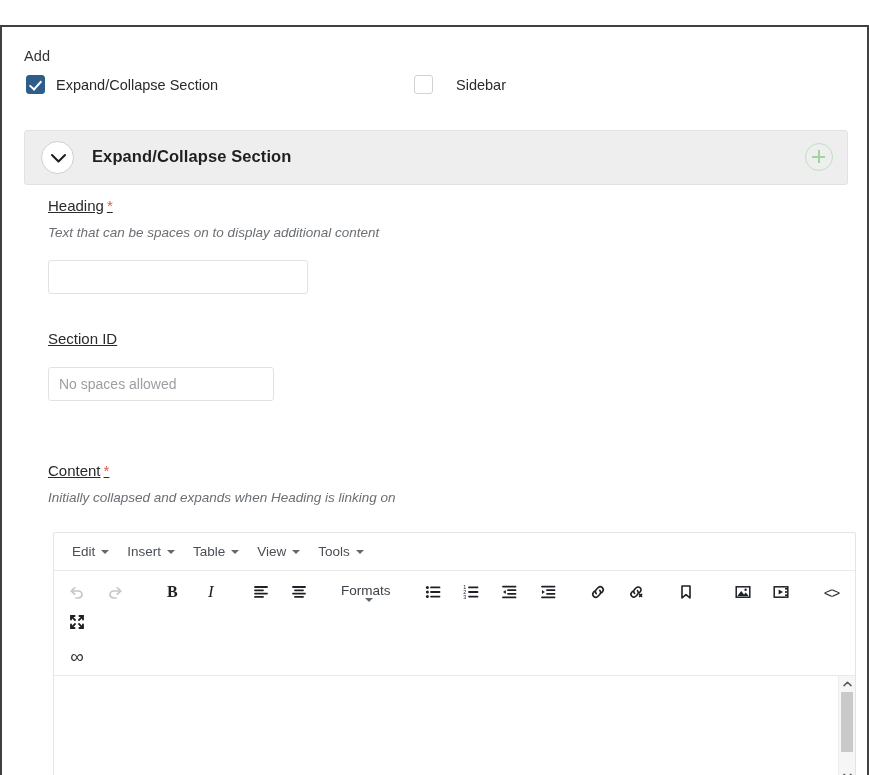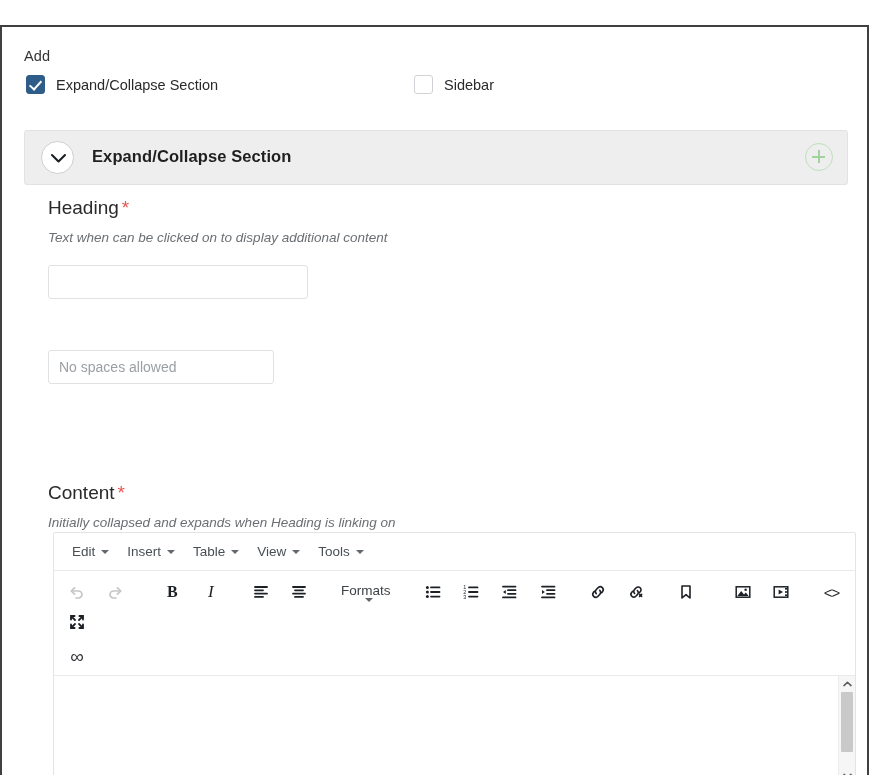--- a/index.html
+++ b/index.html
@@ -45,21 +45,21 @@
     position: absolute;
     left: 18px;
     top: 42px;
     display: flex;
     align-items: center;
   }
   .cb-item {
     display: flex;
     align-items: center;
   }
-  .cb-item.second { margin-left: 196px; }
+  .cb-item.second { margin-left: 196px; gap: 12px; }
   .cb-box {
     width: 19px;
     height: 19px;
     box-sizing: border-box;
     border-radius: 3px;
     position: relative;
     flex: none;
   }
   .cb-box.checked {
     background: #2f5d8a;
@@ -139,23 +139,24 @@
   .plus-btn::before {
     left: 6px; top: 11.5px; width: 13px; height: 2px;
   }
   .plus-btn::after {
     left: 11.5px; top: 6px; width: 2px; height: 13px;
   }
 
   
   .field { position: absolute; left: 40px; }
   .f-label {
-    font-size: 19px;
+    font-size: 15px;
     color: #2a2a2a;
     font-weight: normal;
+    text-decoration: underline;
   }
   .req { color: #e8554f; margin-left: 3px; }
   .f-help {
     font-size: 13.5px;
     color: #6b6f73;
     font-style: italic;
     margin-top: 11px;
   }
   .f-input {
     display: block;
@@ -304,29 +305,30 @@
       </svg>
     </span>
     <span class="section-title">Expand/Collapse Section</span>
     <span class="plus-btn"></span>
   </div>
 
   <div class="field" style="top:164px;">
     <div class="f-label">
       <span>Heading</span><span class="req">*</span>
     </div>
-    <div class="f-help">Text when can be clicked on to display additional content</div>
+    <div class="f-help">Text that can be spaces on to display additional content</div>
     <input class="f-input heading" type="text" value="" placeholder="" style="">
   </div>
 
   <div class="field" style="top:297px;">
+    <div class="f-label">Section ID</div>
     <input class="f-input sectionid" type="text" value="" placeholder="No spaces allowed" style="">
   </div>
 
-  <div class="field" style="top:449px;">
+  <div class="field" style="top:429px;">
     <div class="f-label">
       <span>Content</span><span class="req">*</span>
     </div>
     <div class="f-help">Initially collapsed and expands when Heading is linking on</div>
   </div>
 
   <div class="editor">
 
     <div class="menubar">
       <span class="menu-item">

